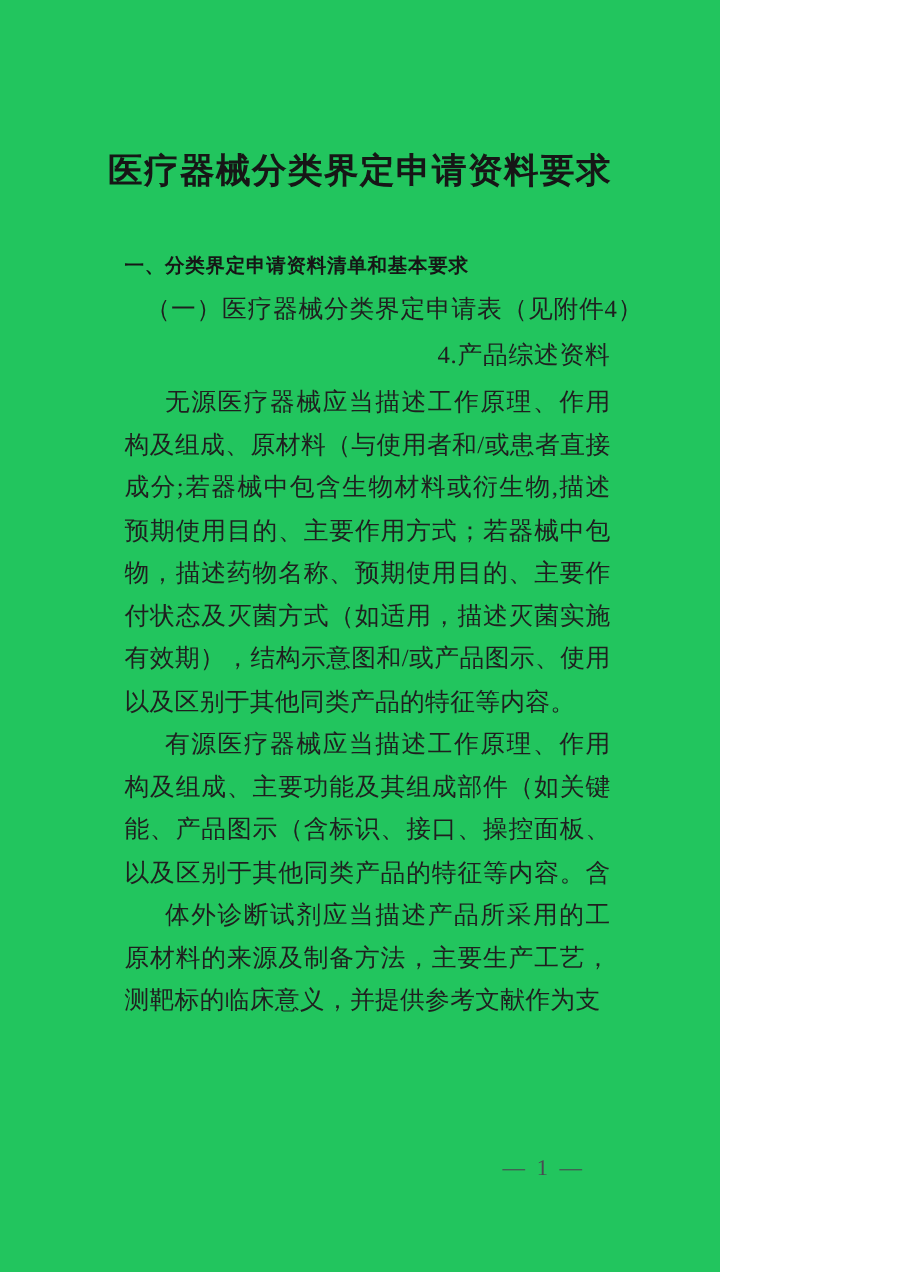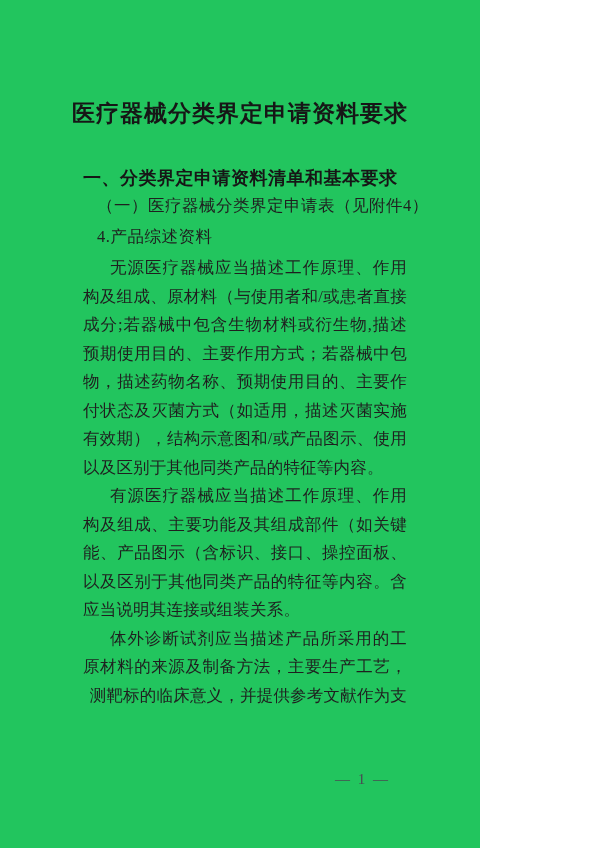--- a/index.html
+++ b/index.html
@@ -25,49 +25,50 @@
     line-height: 32px;
     letter-spacing: 1px;
     text-align: center;
     color: #161616;
   }
   .content {
     padding: 0 73px 0 83px; 
   }
   .section-heading {
     margin-top: 37px;
-    font-family: Liberation Sans, sans-serif;
+    font-family: Liberation Mono, monospace;
     font-weight: 700;
-    font-size: 18px;
+    font-size: 13px;
     line-height: 24px;
     letter-spacing: 0.5px;
     color: #161616;
   }
   .sub-item {
     margin-left: 14px;
     font-size: 16.5px;
     line-height: 31px;
     letter-spacing: 0.5px;
     white-space: nowrap;
+    text-align: right;
   }
   .paragraphs { margin-top: 2px; }
   .para { margin: 0; }
   .para .line {
     font-size: 16.5px;
     height: 28.5px;
     line-height: 28.5px;
     letter-spacing: 0.2px;
     text-align: justify;
     text-align-last: justify;
     text-justify: inter-character;
     overflow: hidden;
   }
   .para .line.first { text-indent: 27px; }
   .para .line.last {
-    text-align: right;
+    text-align: left;
     text-align-last: left;
   }
   .page-footer {
     position: absolute;
     top: 769px;
     right: 90px;
     font-size: 15px;
     line-height: 20px;
     letter-spacing: 2px;
     color: #4a4a52;
@@ -99,21 +100,20 @@
           <div class="line">物，描述药物名称、预期使用目的、主要作用方式、来源）、交</div>
           <div class="line">付状态及灭菌方式（如适用，描述灭菌实施者、灭菌方法、灭菌</div>
           <div class="line">有效期），结构示意图和/或产品图示、使用方法及图示（如适用）</div>
           <div class="line last">以及区别于其他同类产品的特征等内容。</div>
         </div>
         <div class="para">
           <div class="line first">有源医疗器械应当描述工作原理、作用机理（如适用）、结</div>
           <div class="line">构及组成、主要功能及其组成部件（如关键组件和软件等）的功</div>
           <div class="line">能、产品图示（含标识、接口、操控面板、应用部分等细节），</div>
           <div class="line">以及区别于其他同类产品的特征等内容。含有多个组成部分的，</div>
-          <div class="line last">应当说明其连接或组装关系。</div>
         </div>
         <div class="para">
           <div class="line first">体外诊断试剂应当描述产品所采用的工作原理，产品组成，</div>
           <div class="line">原材料的来源及制备方法，主要生产工艺，检验方法。说明拟检</div>
           <div class="line last">测靶标的临床意义，并提供参考文献作为支持。</div>
         </div>
       </div>
 
   </div>
 

